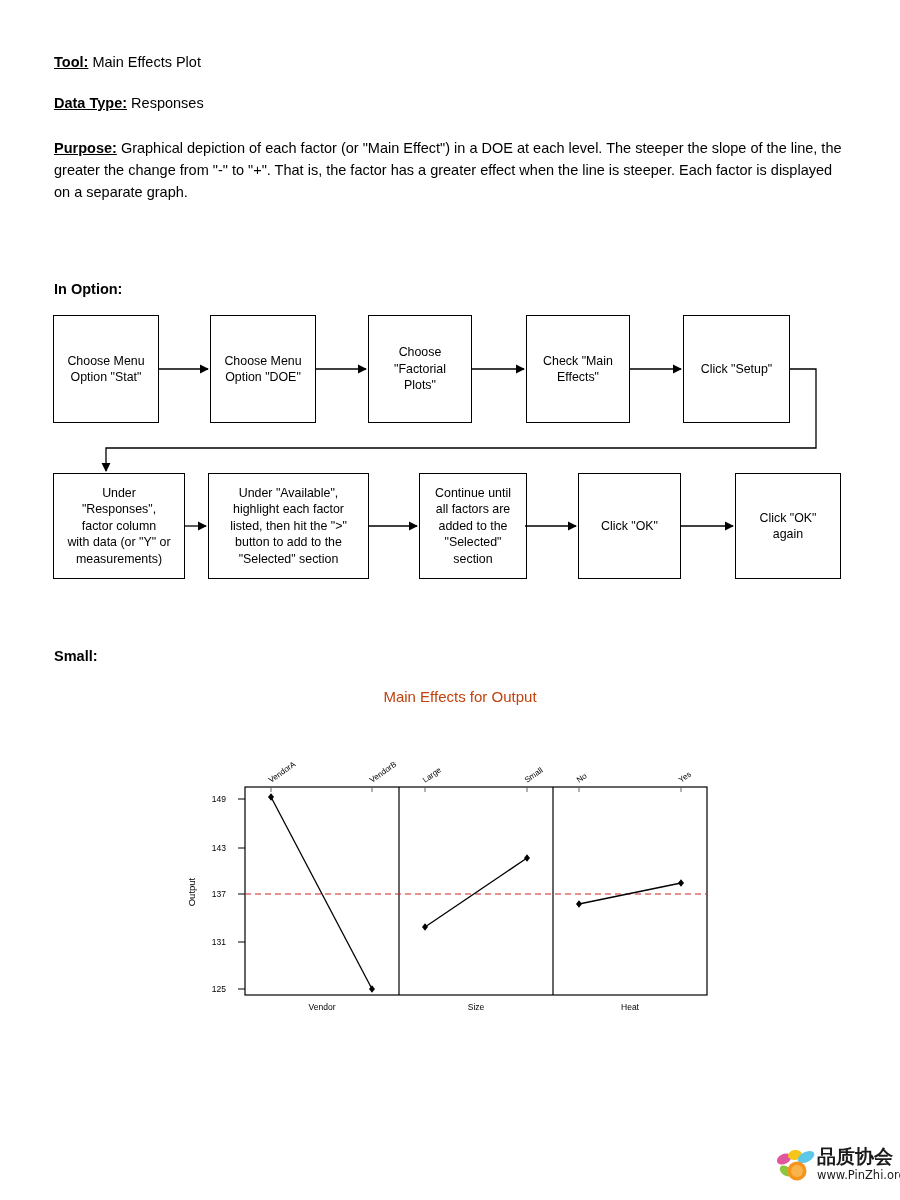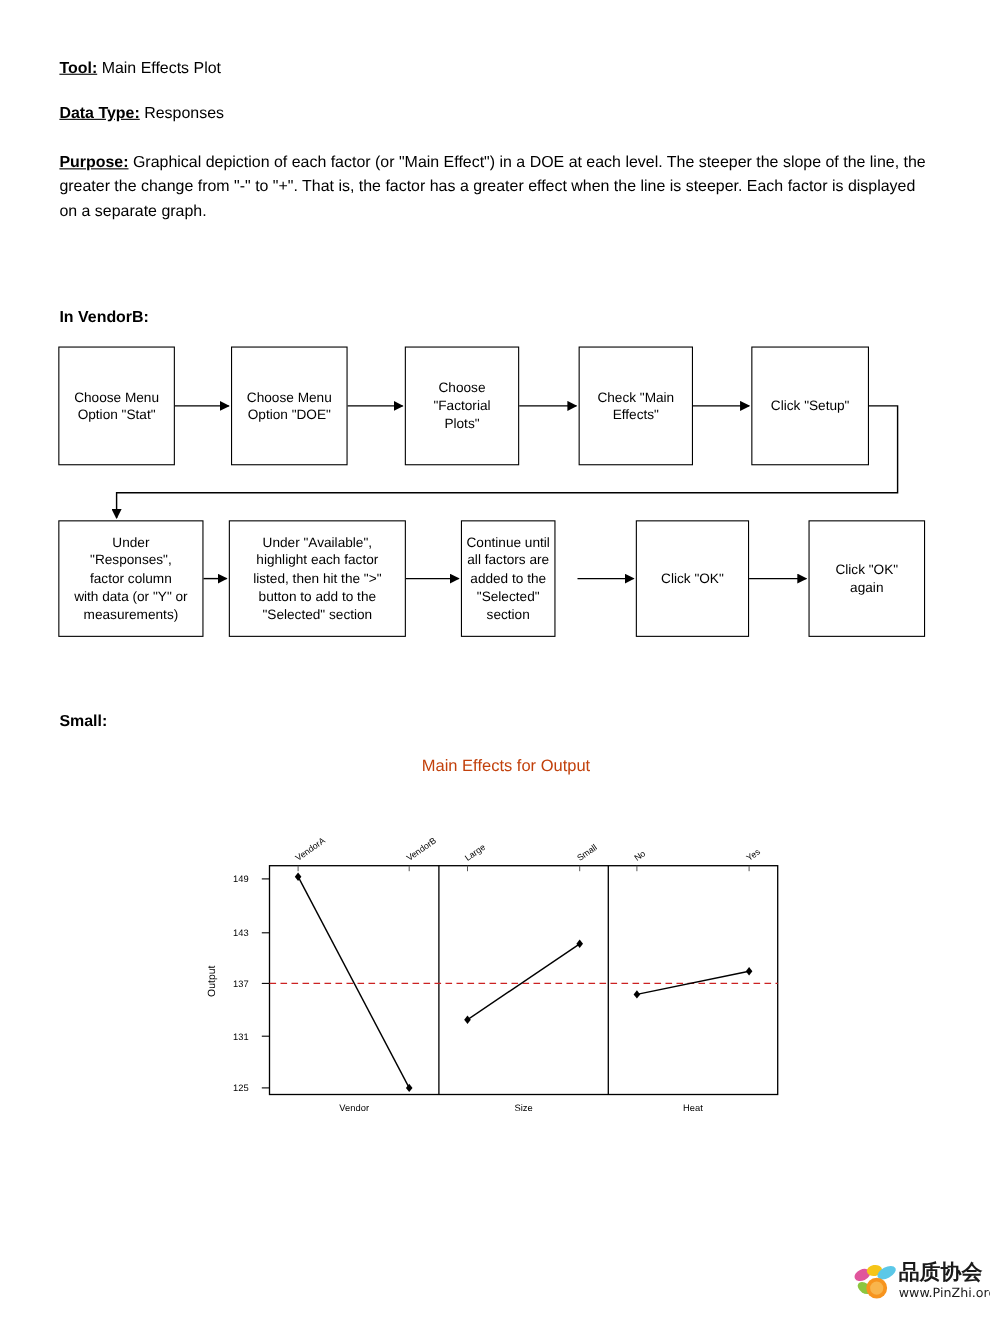--- a/index.html
+++ b/index.html
@@ -78,21 +78,21 @@
   <div class="line">
     <span class="lbl">Data Type:</span>
     <span>Responses</span>
   </div>
   <div class="para">
     <span class="lbl">Purpose:</span>
     <span>Graphical depiction of each factor (or "Main Effect") in a DOE at each level.  The steeper the slope of the line, the greater the change from "-" to "+".  That is, the factor has a greater effect when the line is steeper.  Each factor is displayed on a separate graph.</span>
   </div>
 </div>
 
-<div class="sect-heading" id="minitab-heading">In VendorB:</div>
+<div class="sect-heading" id="minitab-heading">In Option:</div>
 <div class="sect-heading" id="output-heading">Small:</div>
 
 <div class="fc-box" style="left:53px;  top:315px; width:106px; height:108px;">Choose Menu
 Option "Stat"</div>
 <div class="fc-box" style="left:210px; top:315px; width:106px; height:108px;">Choose Menu
 Option "DOE"</div>
 <div class="fc-box" style="left:368px; top:315px; width:104px; height:108px;">Choose
 "Factorial
 Plots"</div>
 <div class="fc-box" style="left:526px; top:315px; width:104px; height:108px;">Check "Main
@@ -102,21 +102,21 @@
 <div class="fc-box" style="left:53px;  top:473px; width:132px; height:106px;">Under
 "Responses",
 factor column
 with data (or "Y" or
 measurements)</div>
 <div class="fc-box" style="left:208px; top:473px; width:161px; height:106px;">Under "Available",
 highlight each factor
 listed, then hit the "&gt;"
 button to add to the
 "Selected" section</div>
-<div class="fc-box" style="left:419px; top:473px; width:86px; height:106px;">Continue until
+<div class="fc-box" style="left:419px; top:473px; width:108px; height:106px;">Continue until
 all factors are
 added to the
 "Selected"
 section</div>
 <div class="fc-box" style="left:578px; top:473px; width:103px; height:106px;">Click "OK"</div>
 <div class="fc-box" style="left:735px; top:473px; width:106px; height:106px;">Click "OK"
 again</div>
 
 <svg id="flowchart" viewBox="0 0 900 1200" width="900" height="1200">
   <defs>

